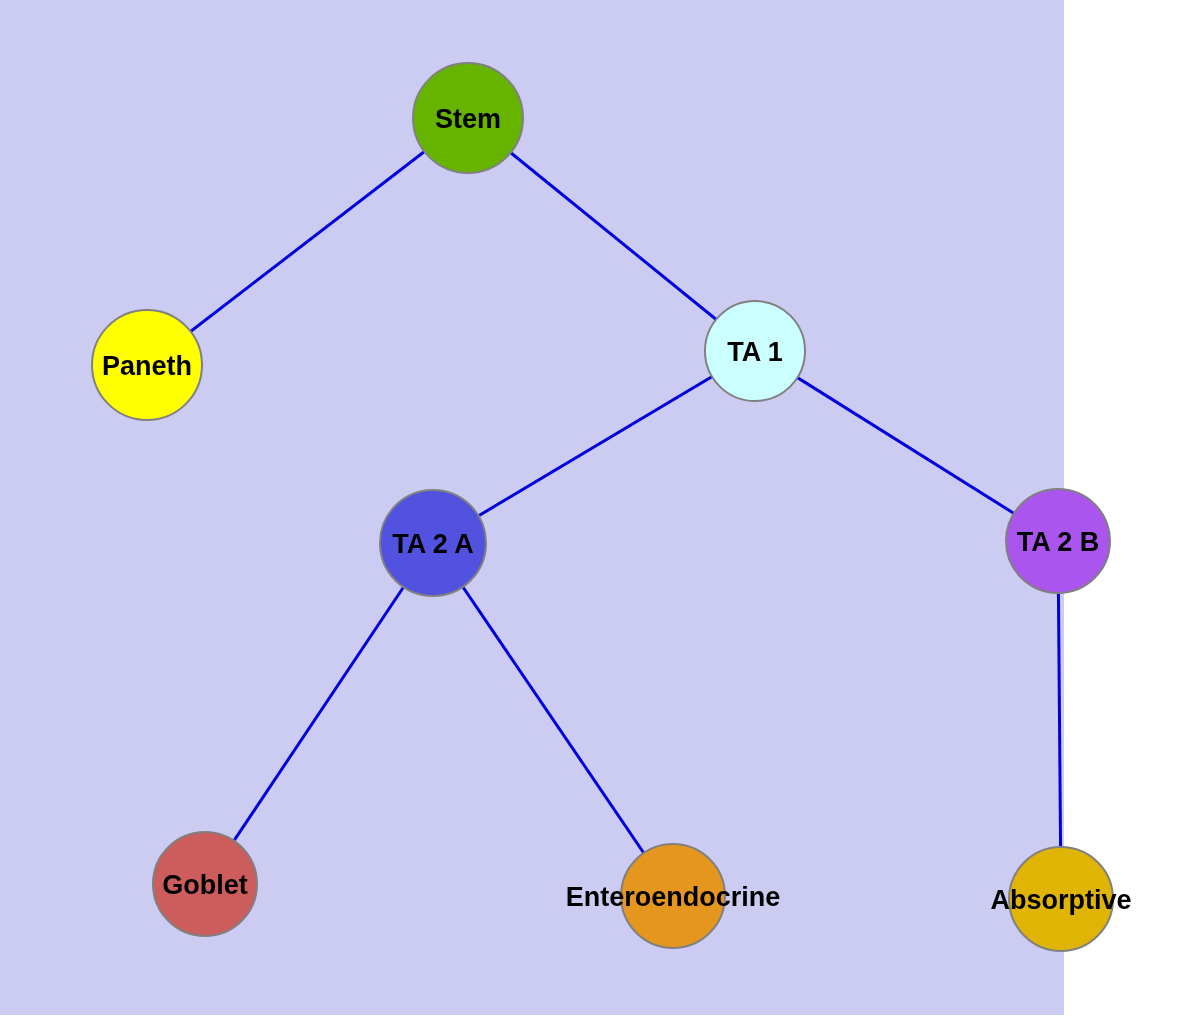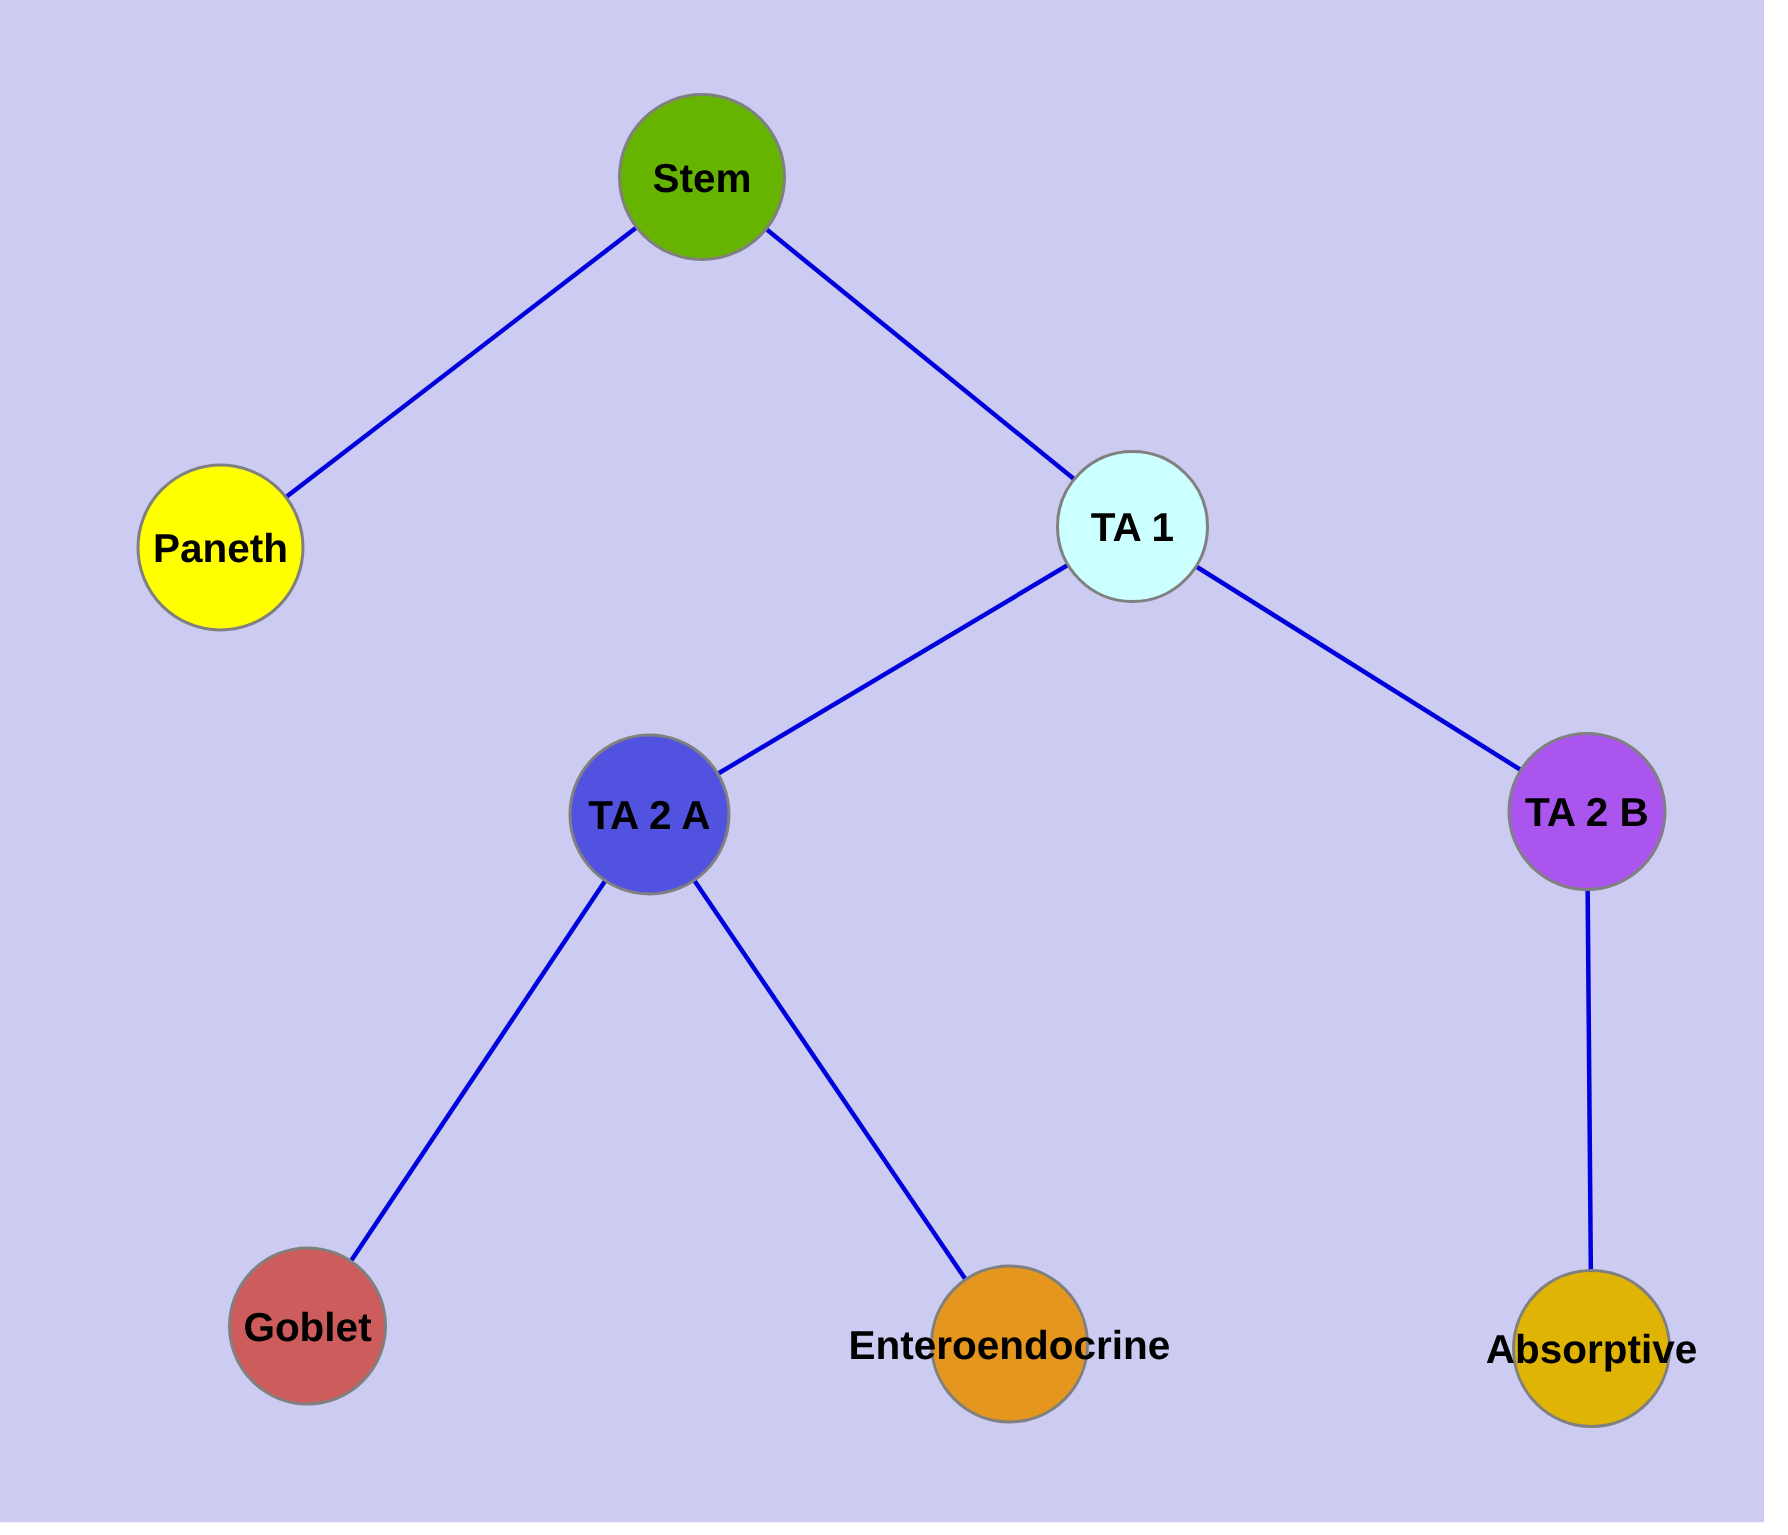--- a/index.html
+++ b/index.html
@@ -12,21 +12,21 @@
       position: relative;
       width: 1192px;
       height: 1023px;
       background: #ffffff;
       overflow: hidden;
     }
     #canvas {
       position: absolute;
       top: 0;
       left: 0;
-      width: 1176px;
+      width: 1064px;
       height: 1015px;
       background: #ccccf2;
     }
     #graph {
       display: block;
     }
     #graph text {
       font-family: "Liberation Sans", sans-serif;
       font-weight: bold;
       font-size: 27px;

